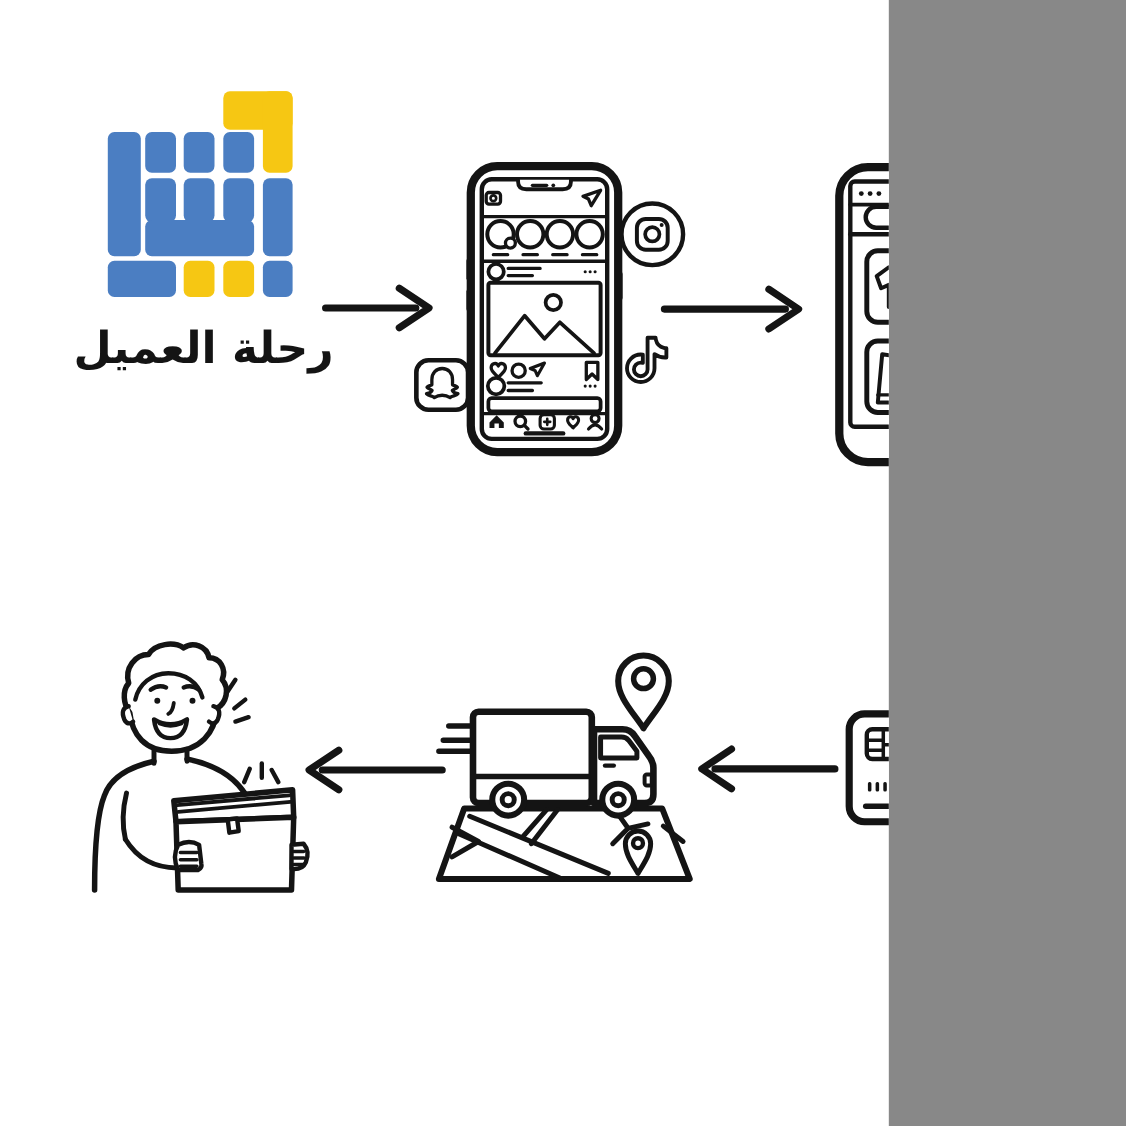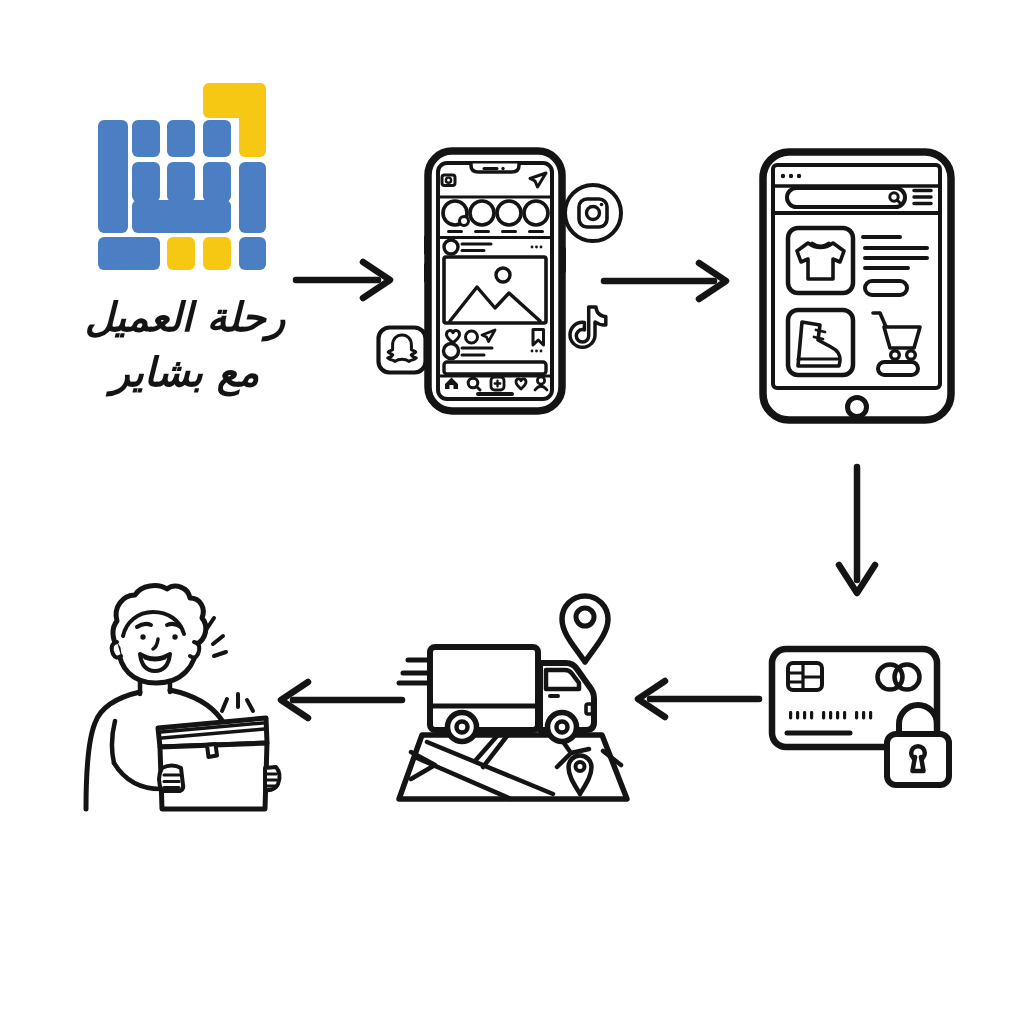--- a/index.html
+++ b/index.html
@@ -1,18 +1,18 @@
 <!DOCTYPE html>
 <html style="--blue: #4b7ec2; --yellow: #f6c713; --ink: #141414; --bg: #ffffff;"><head>
 <meta charset="utf-8">
 <style>
   :root{ --ink:#141414; --bg:#ffffff; --blue:#4b7ec2; --yellow:#f6c713; }
   html,body{margin:0;padding:0;background:#888;}
-  .canvas{position:relative;width:1024px;height:1024px;background:var(--bg);overflow:hidden;
-          font-family:"DejaVu Sans","Liberation Sans",sans-serif;font-style:italic;}
+  .canvas{position:relative;width:808px;height:1024px;background:var(--bg);overflow:hidden;
+          font-family:"DejaVu Sans","Liberation Sans",sans-serif;}
   .abs{position:absolute;}
   svg{position:absolute;overflow:visible;display:block;}
   .s{stroke:var(--ink);fill:none;stroke-linecap:round;stroke-linejoin:round;}
   .sw{stroke:var(--ink);fill:#fff;stroke-linecap:round;stroke-linejoin:round;}
   .f{fill:var(--ink);stroke:none;}
   .blk{position:absolute;border-radius:6px;}
   .blue{background:var(--blue);} .yellow{background:var(--yellow);}
   .title{position:absolute;left:55px;top:290px;width:260px;text-align:center;direction:rtl;
          color:var(--ink);font-weight:bold;font-size:40px;line-height:55px;}
 </style>
@@ -34,21 +34,20 @@
     <div class="blk blue" style="left:34px;top:117px;width:99px;height:33px;"></div>
     <div class="blk blue" style="left:141px;top:79px;width:27px;height:71px;"></div>
     <div class="blk blue" style="left:0;top:154px;width:62px;height:33px;"></div>
     <div class="blk yellow" style="left:69px;top:154px;width:28px;height:33px;"></div>
     <div class="blk yellow" style="left:105px;top:154px;width:28px;height:33px;"></div>
     <div class="blk blue" style="left:141px;top:154px;width:27px;height:33px;"></div>
   </div>
 
   <div class="title">
     <div>رحلة العميل</div>
-    <div>مع بشاير</div>
   </div>
 
   <svg style="left:293px;top:257px;" width="106" height="46">
     <path class="s" stroke-width="6.5" d="M3,23 H85"></path>
       <path class="s" stroke-width="6.5" d="M70,5 L97,23 L70,41"></path>
   </svg>
 
   <svg style="left:424px;top:147px;" width="142" height="268" viewBox="0 0 142 268">
     <rect class="f" x="0" y="88" width="4.5" height="20" rx="2"></rect>
     <rect class="f" x="0" y="116" width="4.5" height="20" rx="2"></rect>

